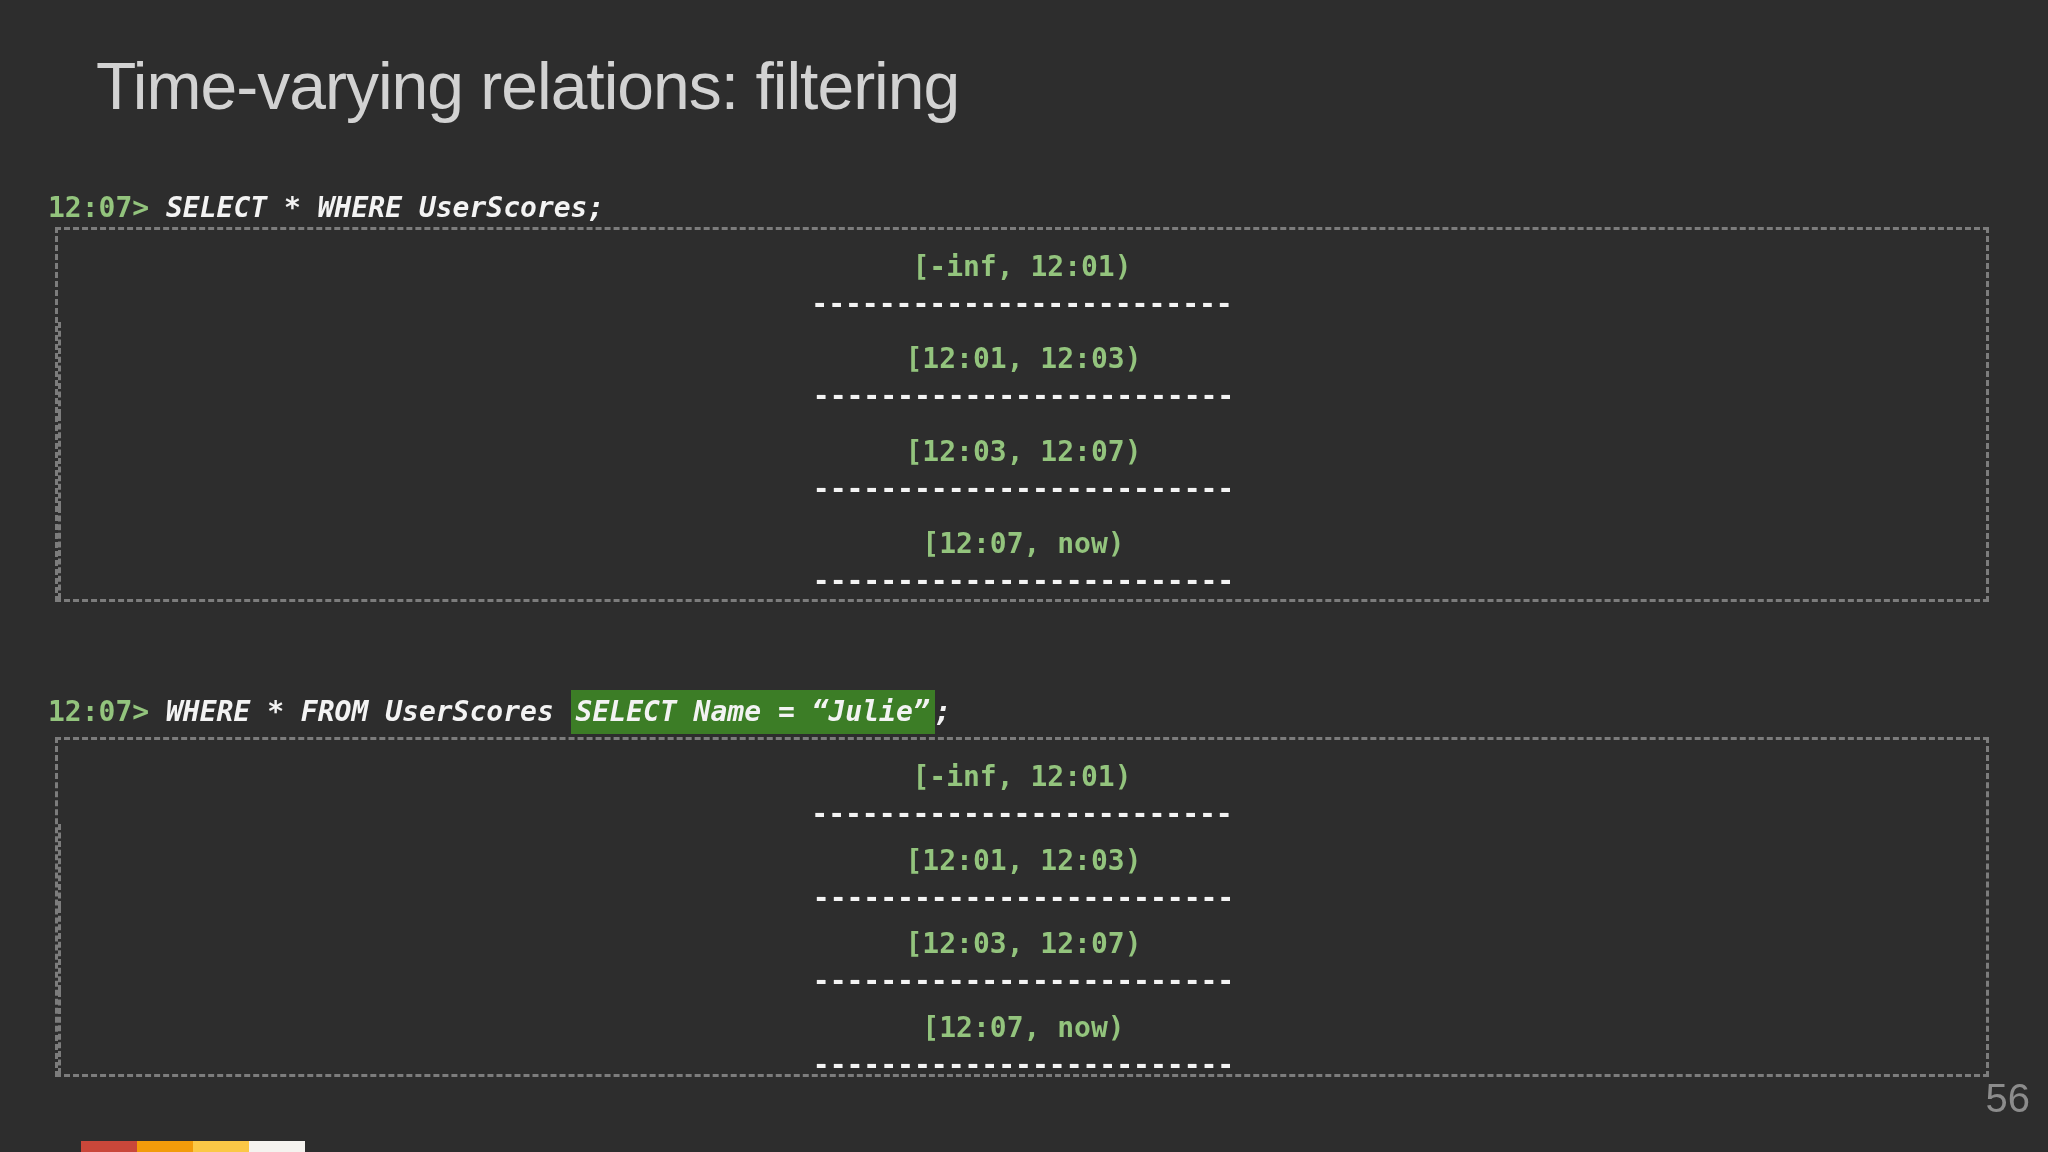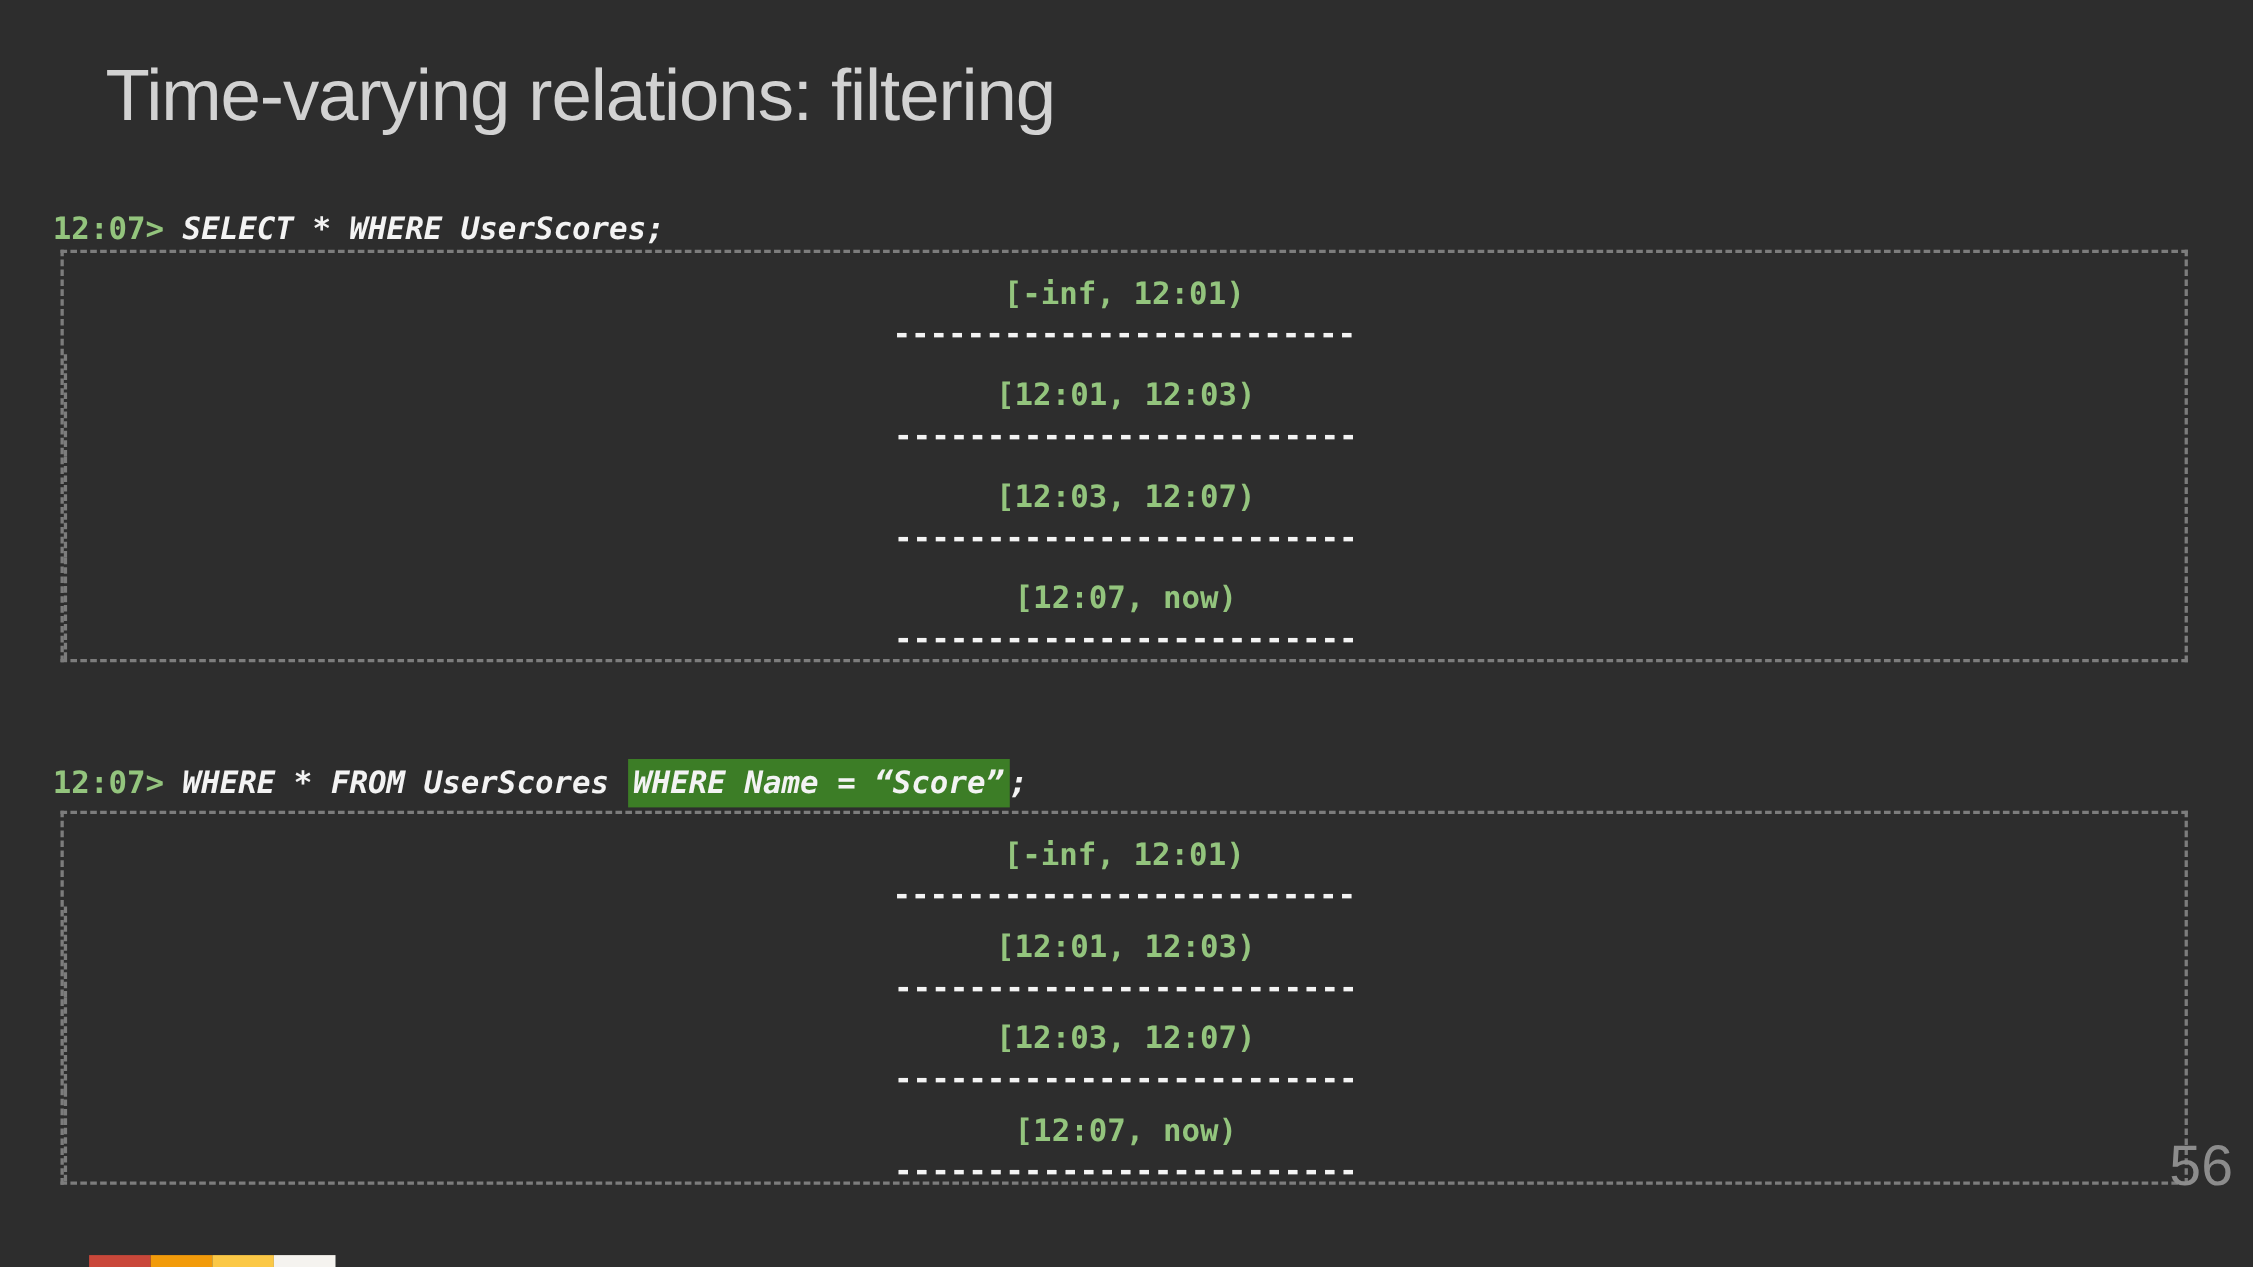--- a/index.html
+++ b/index.html
@@ -81,22 +81,22 @@
     text-align:left;
     font-family:"DejaVu Sans Mono","Liberation Mono",monospace;
     font-size:28px;
     line-height:37.5px;
     font-weight:700;
     color:var(--table_text);
     white-space:pre;
   }
   .page-number{
     position:absolute;
-    right:18px; top:1030px;
-    font-size:52px;
+    right:18px; top:1076px;
+    font-size:40px;
     color:var(--page_number);
   }
   .logo-bar{
     position:absolute;
     left:81px; top:1141px;
     width:224px; height:11px;
     display:flex;
   }
   .logo-seg{ flex:1 1 0; height:100%; }
 </style>
@@ -147,21 +147,21 @@
 | Name  | Score | Time  |
 -------------------------
 | Julie |     7 | 12:01 |
 | Frank |     3 | 12:03 |
 | Julie |     1 | 12:03 |
 | Julie |     4 | 12:07 |
 -------------------------</pre>
   </div>
 </div>
 
-<div id="query2" class="query-line"><span class="prompt">12:07&gt;</span><span class="sql"> WHERE * FROM UserScores </span><span class="hl">WHERE Name = “Score”</span><span class="sql">;</span></div>
+<div id="query2" class="query-line"><span class="prompt">12:07&gt;</span><span class="sql"> WHERE * FROM UserScores </span><span class="hl">SELECT Name = “Julie”</span><span class="sql">;</span></div>
 
 <div id="section2" class="section">
   <div class="panel">
     <div class="interval">[-inf, 12:01)</div>
     <pre class="ascii-table">-------------------------
 | Name  | Score | Time  |
 -------------------------
 |       |       |       |
 |       |       |       |
 |       |       |       |

